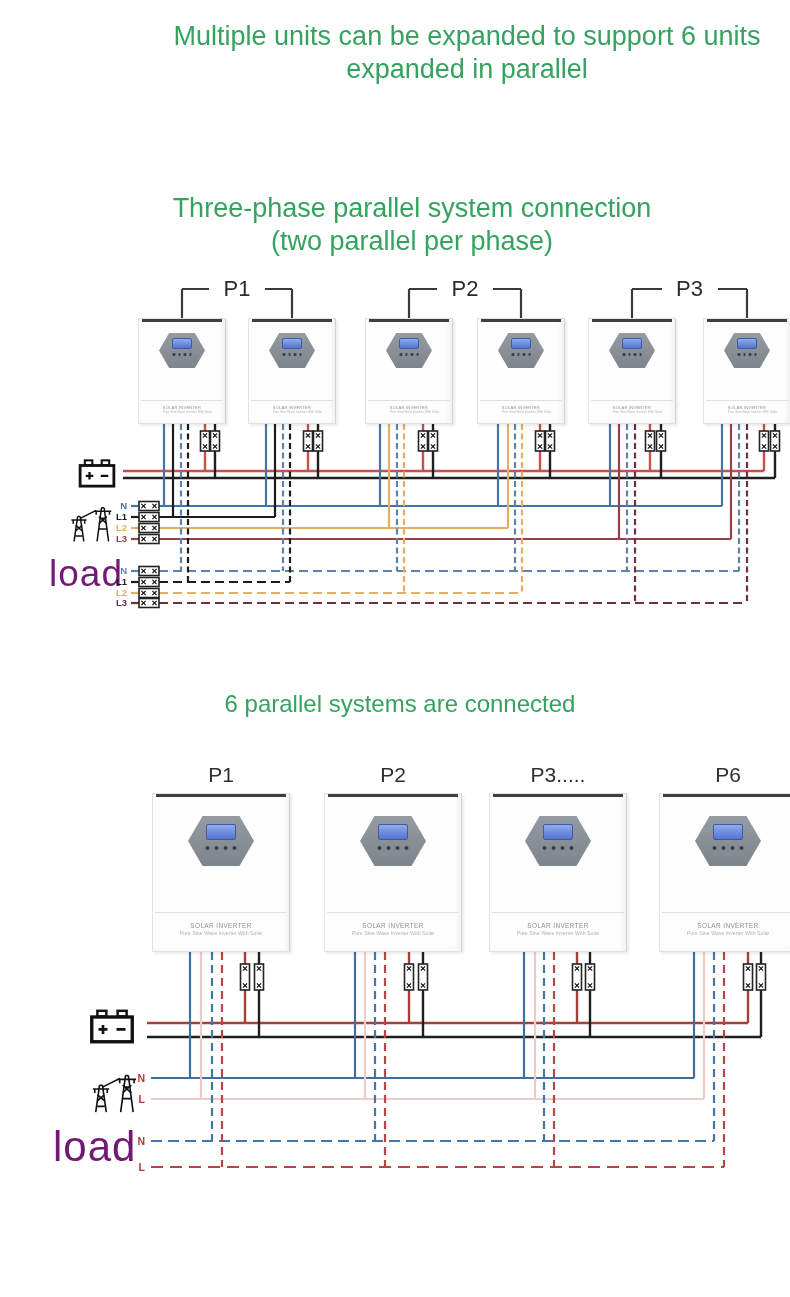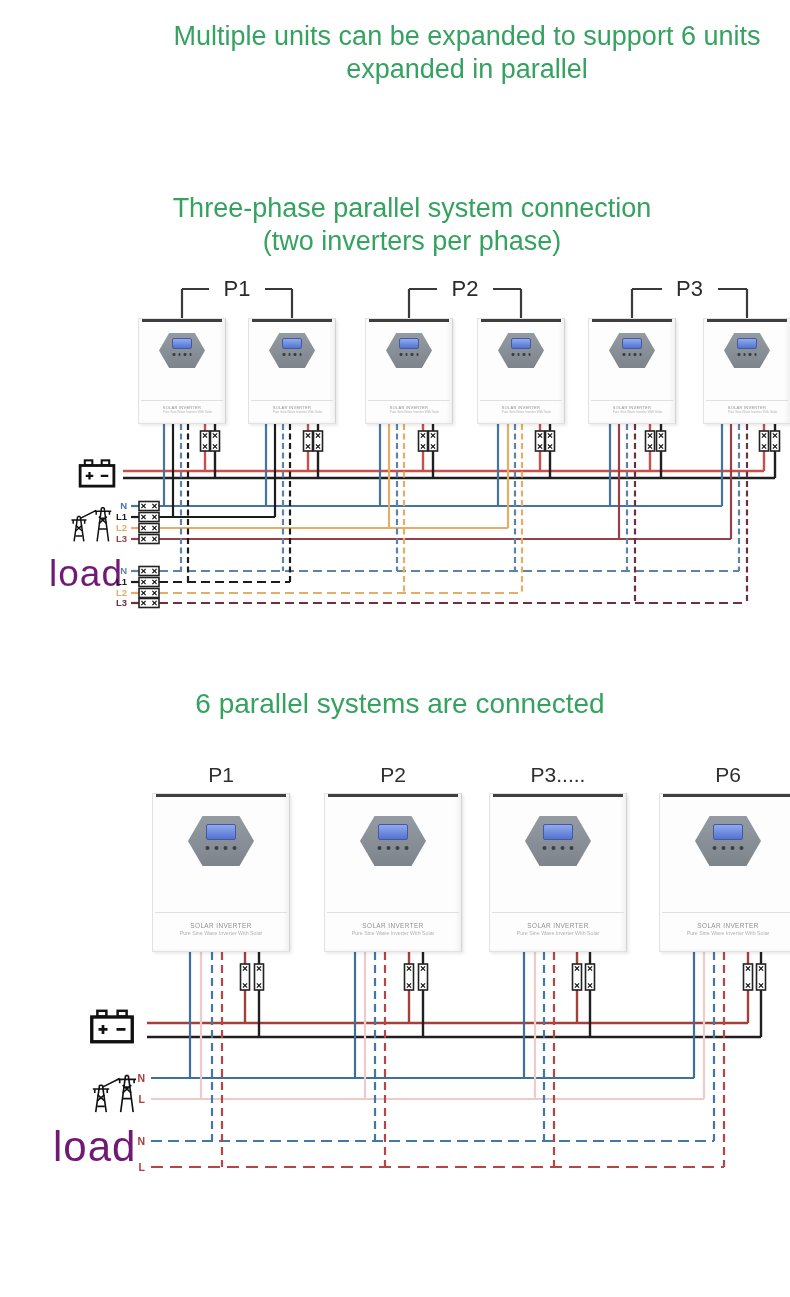--- a/index.html
+++ b/index.html
@@ -3,21 +3,21 @@
 <meta charset="utf-8">
 <style>
   html,body{margin:0;padding:0;background:#fff;}
   #page{position:relative;width:790px;height:1297px;background:#fff;overflow:hidden;
         font-family:"Liberation Sans",sans-serif;margin-left:47px;}
   #wires{position:absolute;left:0;top:0;z-index:1;}
 
   .green-title{position:absolute;text-align:center;color:#35a25f;z-index:3;line-height:33px;}
   .main-title{left:80px;top:20px;width:680px;font-size:27px;}
   .d1-title{left:25px;top:192px;width:680px;font-size:27px;}
-  .d2-title{left:13px;top:688px;width:680px;font-size:28px;line-height:32px;}
+  .d2-title{left:13px;top:688px;width:680px;font-size:24px;line-height:32px;}
 
   .load-text{position:absolute;color:#701a75;z-index:3;letter-spacing:1px;}
   .load-top{left:2px;top:553px;font-size:37px;}
   .load-bottom{left:6px;top:1123px;font-size:42px;}
 
   .row-label{position:absolute;z-index:3;font-weight:bold;text-align:right;line-height:14px;}
   .row-label.top-d{left:46px;width:34px;font-size:9.5px;}
   .row-label.bot-d{left:68px;width:30px;font-size:10.5px;}
 
   .pgroup-label{position:absolute;top:276px;width:56px;text-align:center;z-index:3;
@@ -67,21 +67,21 @@
 
 <div id="page">
 
   <div class="green-title main-title">
     <div>Multiple units can be expanded to support 6 units</div>
     <div>expanded in parallel</div>
   </div>
 
   <div class="green-title d1-title">
     <div>Three-phase parallel system connection</div>
-    <div>(two inverters per phase)</div>
+    <div>(two parallel per phase)</div>
   </div>
 
   <div class="green-title d2-title">6 parallel systems are connected</div>
 
   <div class="load-text load-top">load</div>
   <div class="load-text load-bottom">load</div>
 
   <svg id="wires" width="790" height="1297">
     <g id="g-top">
         <line x1="76" y1="471" x2="717" y2="471" stroke="#c94f4b" stroke-width="2.4"></line>

